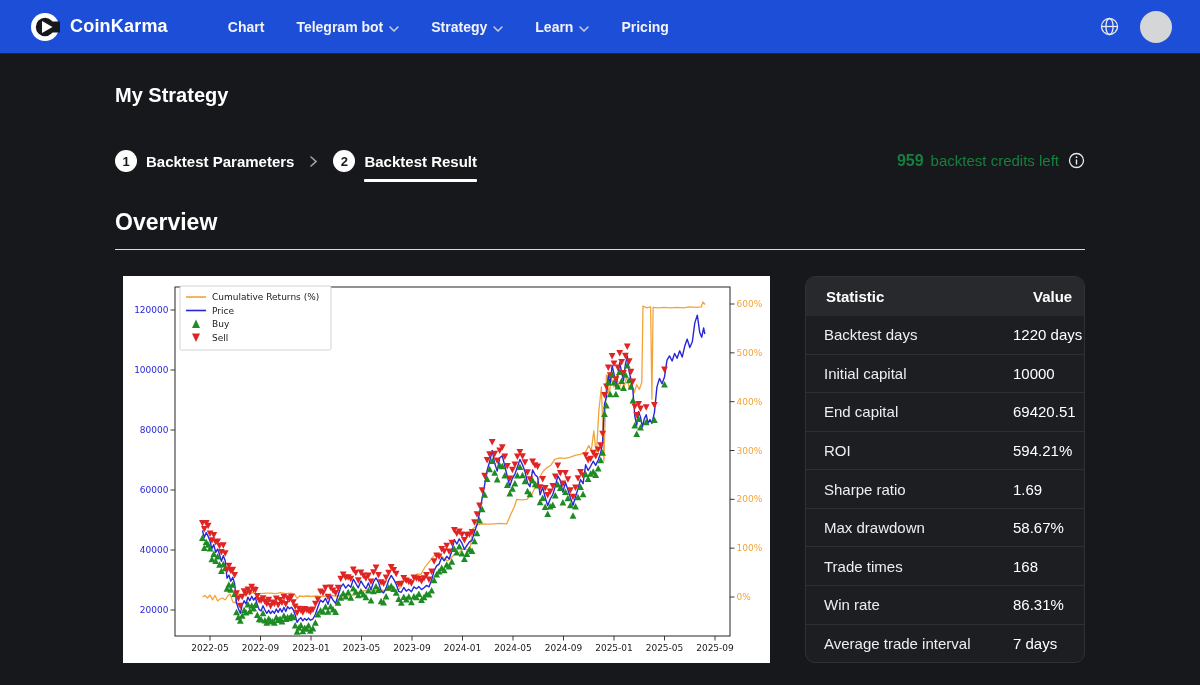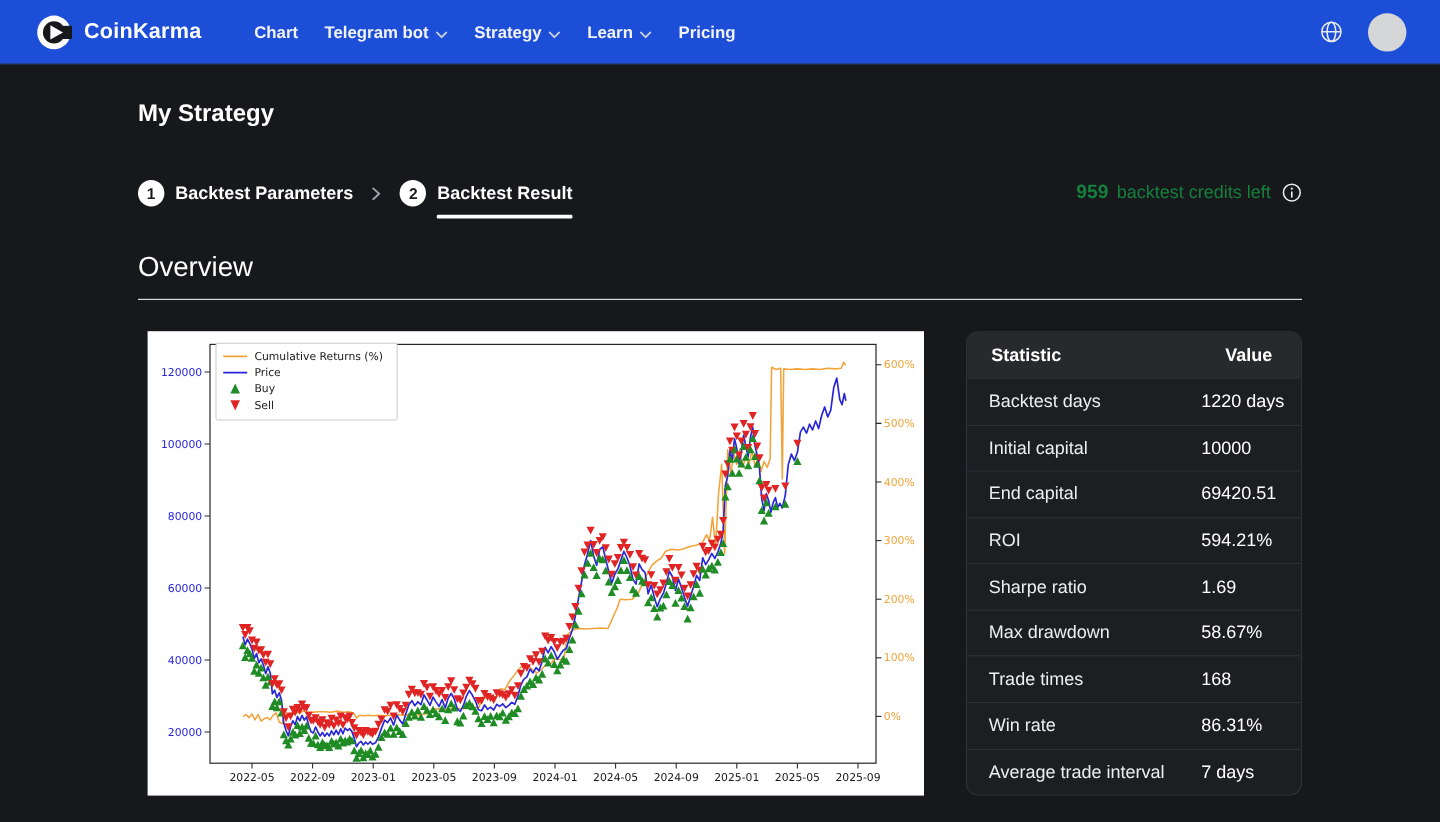--- a/index.html
+++ b/index.html
@@ -5,21 +5,21 @@
   * { margin:0; padding:0; box-sizing:border-box; }
   html,body { background:#17181b; width:1200px; height:685px; overflow:hidden;
               font-family:"Liberation Sans","DejaVu Sans",sans-serif; color:#fff; }
 
   
   .nav { height:54px; display:flex; align-items:center; justify-content:space-between;
          padding:0 28px 0 30px; border-bottom:1px solid #26272c; background:#1d4ed8; }
   .nav-left { display:flex; align-items:center; }
   .brand { display:flex; align-items:center; gap:10px; cursor:pointer; }
   .brand-name { font-size:18px; font-weight:700; letter-spacing:.2px; }
-  .menu { display:flex; align-items:center; gap:22px; margin-left:44px; }
+  .menu { display:flex; align-items:center; gap:32px; margin-left:60px; }
   .menu-item { display:flex; align-items:center; gap:6px; font-size:14px; font-weight:600;
                color:#f2f3f5; cursor:pointer; white-space:nowrap; }
   .caret { display:inline-block; margin-top:1px; }
   .nav-right { display:flex; align-items:center; gap:20px; }
   .globe-btn { cursor:pointer; display:flex; }
   .avatar { width:32px; height:32px; border-radius:50%; background:#d5d6d8; cursor:pointer; }
 
   
   .main { padding:0 115px; }
   .page-title { margin-top:30px; font-size:20px; font-weight:700; }
@@ -30,34 +30,34 @@
   .step-circle { width:22px; height:22px; border-radius:50%; background:#fff; color:#17181b;
                  font-size:13px; font-weight:700; display:flex; align-items:center; justify-content:center; }
   .step-label { font-size:15px; font-weight:600; position:relative; }
   .step-label.active::after { content:''; position:absolute; left:0; right:0; bottom:-12px;
                               height:3px; background:#fff; border-radius:1px; }
   .step-sep { color:#9ca3af; display:flex; margin:0 2px; }
   .credits { display:flex; gap:7px; font-size:15px; color:#15803d; }
   .credits b { font-size:16px; font-weight:700; }
   .info-btn { display:flex; cursor:pointer; margin-left:2px; }
 
-  .section-title { margin-top:37px; font-size:23px; font-weight:400; }
+  .section-title { margin-top:37px; font-size:23px; font-weight:700; }
   .rule { margin-top:13px; border:none; border-top:1px solid #d7d9dc; height:0; }
 
   .content-row { margin-top:26px; display:flex; gap:35px; padding-left:8px; }
   .chart-card { width:647px; height:387px; background:#ffffff; flex:none; }
 
   .stats-card { width:280px; height:387px; flex:none; border-radius:10px; overflow:hidden;
                 background:#1d1e22; border:1px solid #303136; display:flex; flex-direction:column; }
   .thead { height:39px; flex:none; background:#28292d; display:flex; align-items:center;
            font-size:15px; font-weight:700; }
   .tbody { flex:1; display:flex; flex-direction:column; }
   .trow { flex:1; display:flex; align-items:center; font-size:15px; border-top:1px solid #2e2f34; }
   .c1 { width:195px; padding-left:18px; color:#eceef0; }
-  .c2 { flex:1; color:#fff; }
+  .c2 { flex:1; color:#fff;margin-left:12px; }
   .thead .c1, .thead .c2 { color:#fff;padding-left:20px; }
 
   svg text { font-family:"DejaVu Sans","Liberation Sans",sans-serif; }
 </style>
 </head>
 <body>
 
 <header class="nav">
   <div class="nav-left">
     <div class="brand">

